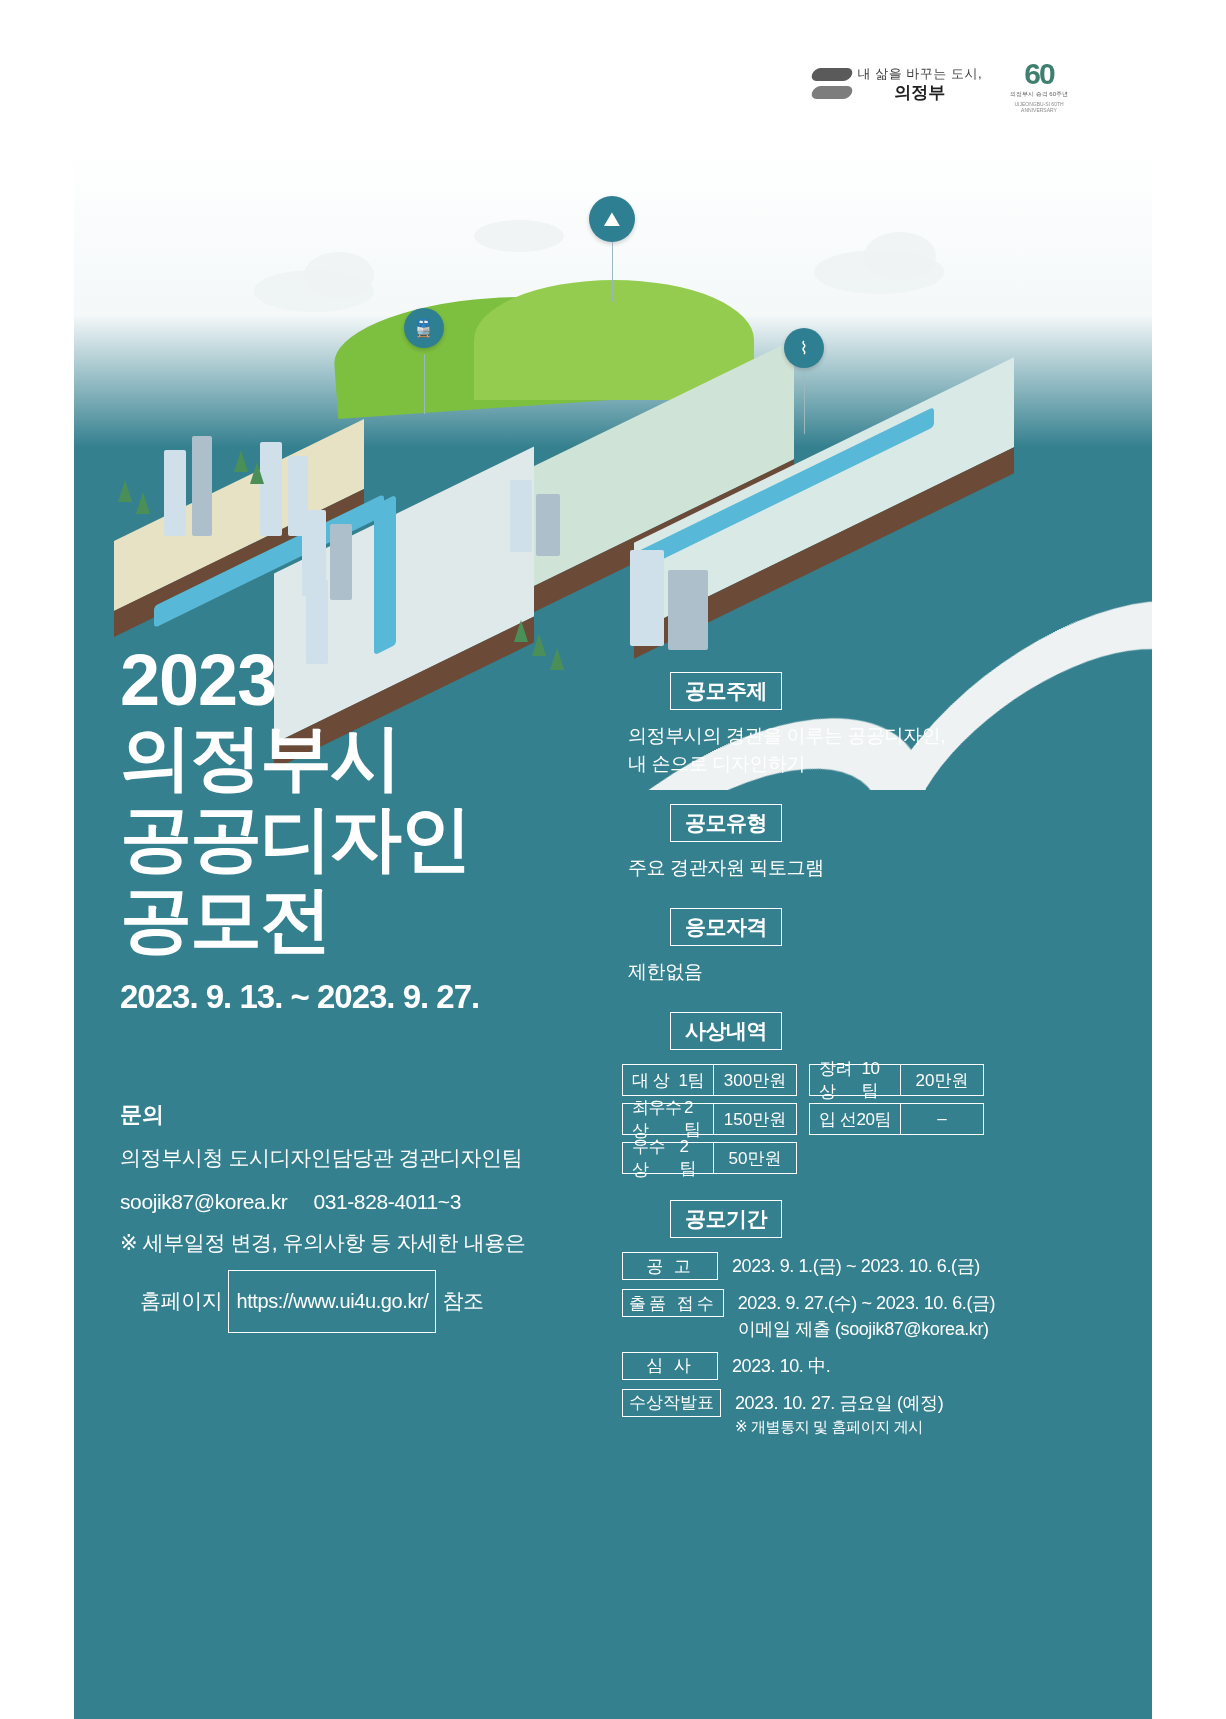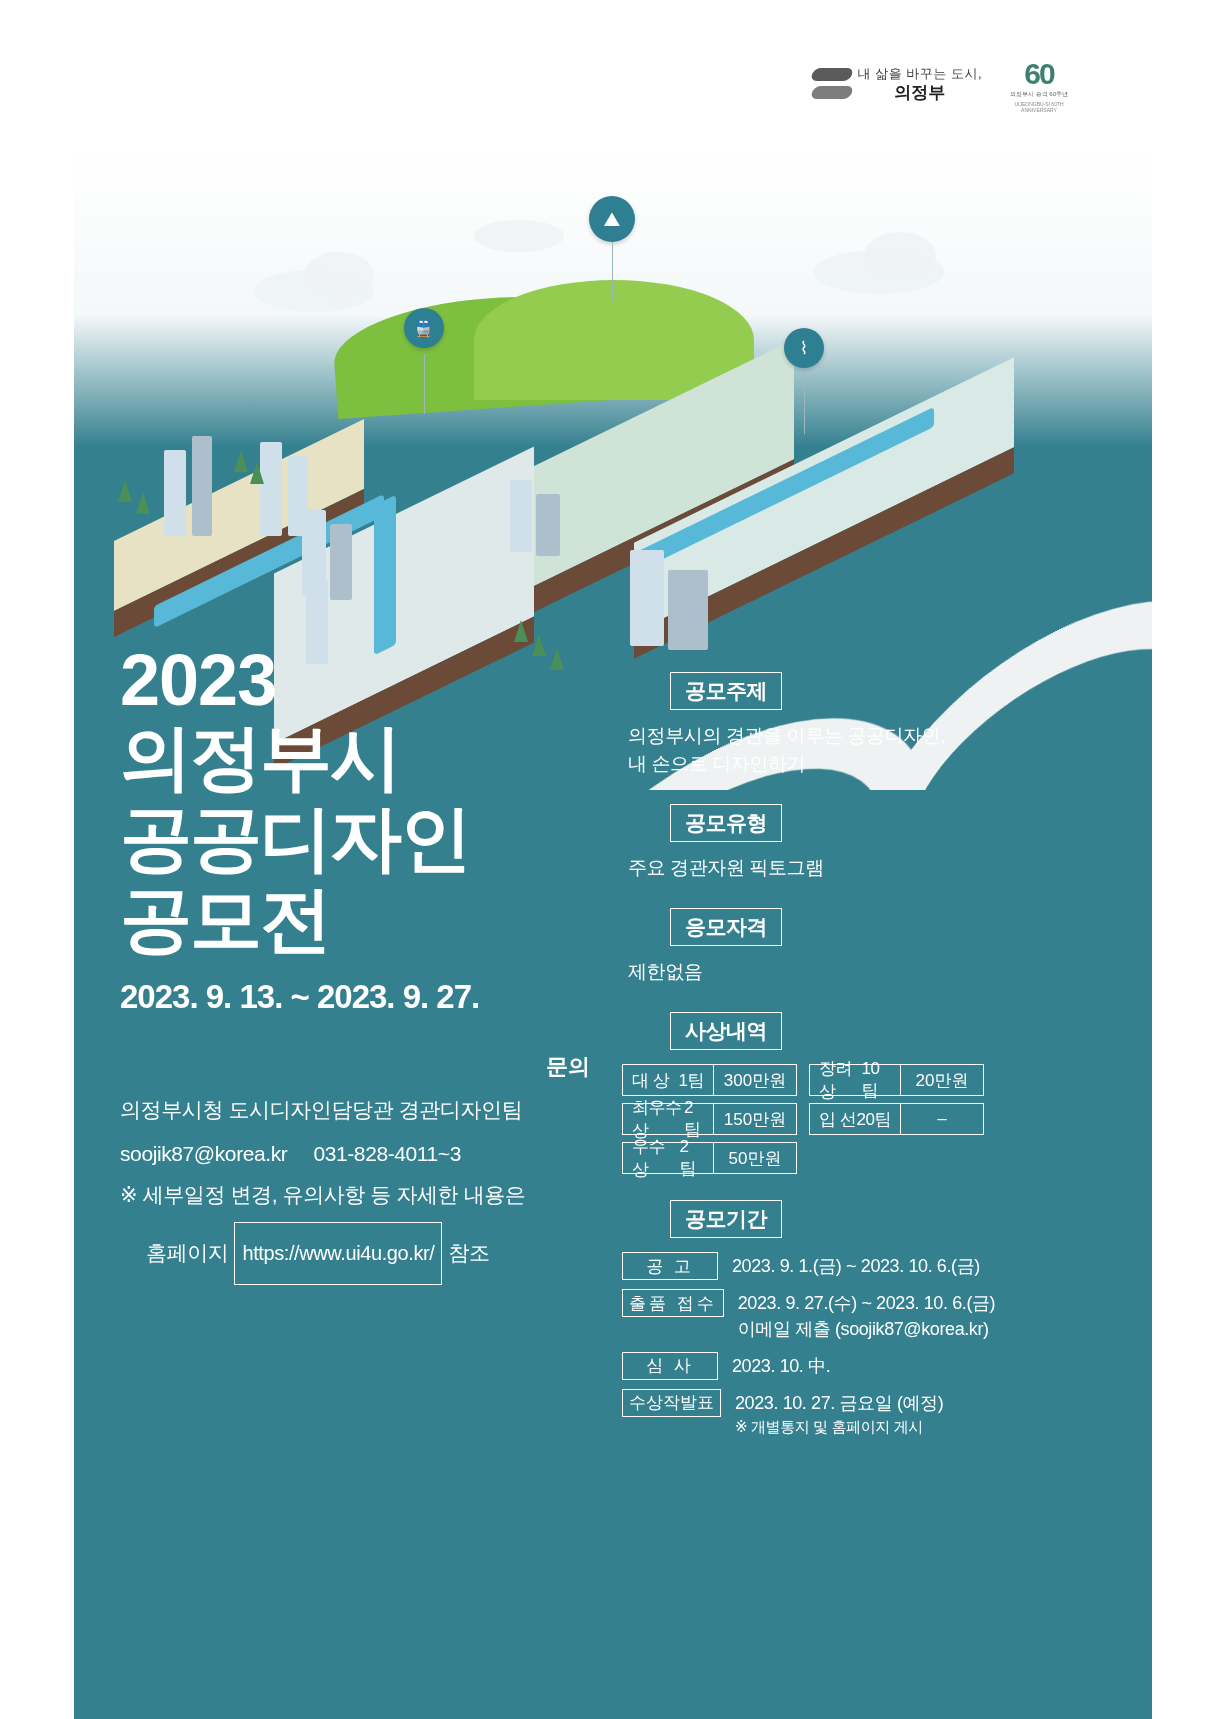--- a/index.html
+++ b/index.html
@@ -128,21 +128,21 @@
   .left-col{position:absolute;left:46px;top:644px;width:470px;}
   .year{
     font-size:72px;font-weight:bold;line-height:1.02;letter-spacing:-1px;
   }
   .title-line{
     font-size:72px;font-weight:bold;line-height:1.12;letter-spacing:-2px;
   }
   .period{
     margin-top:19px;font-size:33px;font-weight:bold;letter-spacing:-1px;
   }
-  .contact-h{margin-top:36px;font-size:22px;font-weight:bold;text-align:right;}
+  .contact-h{margin-top:84px;font-size:22px;font-weight:bold;}
   .contact-l{margin-top:12px;font-size:21px;line-height:1.5;letter-spacing:-.4px;}
   .contact-l .gap{display:inline-block;width:26px;}
   .note{margin-top:10px;font-size:21px;line-height:1.55;letter-spacing:-.4px;}
   .url-box{
     display:inline-block;border:1px solid #ffffff;padding:15px 7px;margin:0 6px;
     font-size:20px;
   }
 
   
   .right-col{position:absolute;left:548px;top:672px;width:460px;}
@@ -267,21 +267,21 @@
     <div class="title-line">공모전</div>
     <div class="period">2023. 9. 13. ~ 2023. 9. 27.</div>
 
     <div class="contact-h">문의</div>
     <div class="contact-l">의정부시청 도시디자인담당관 경관디자인팀</div>
     <div class="contact-l">
       <span>soojik87@korea.kr</span><span class="gap"></span><span>031-828-4011~3</span>
     </div>
     <div class="note">※ 세부일정 변경, 유의사항 등 자세한 내용은</div>
     <div class="note">
-      <span style="margin-left:26px;">홈페이지</span><span class="url-box">https://www.ui4u.go.kr/</span><span>참조</span>
+      <span style="margin-left:20px;">홈페이지</span><span class="url-box">https://www.ui4u.go.kr/</span><span>참조</span>
     </div>
   </div>
 
   <div class="right-col">
 
     <div class="sec">
       <div class="sec-label">공모주제</div>
       <div class="sec-body">
         <div>의정부시의 경관을 이루는 공공디자인,</div>
         <div>내 손으로 디자인하기</div>

